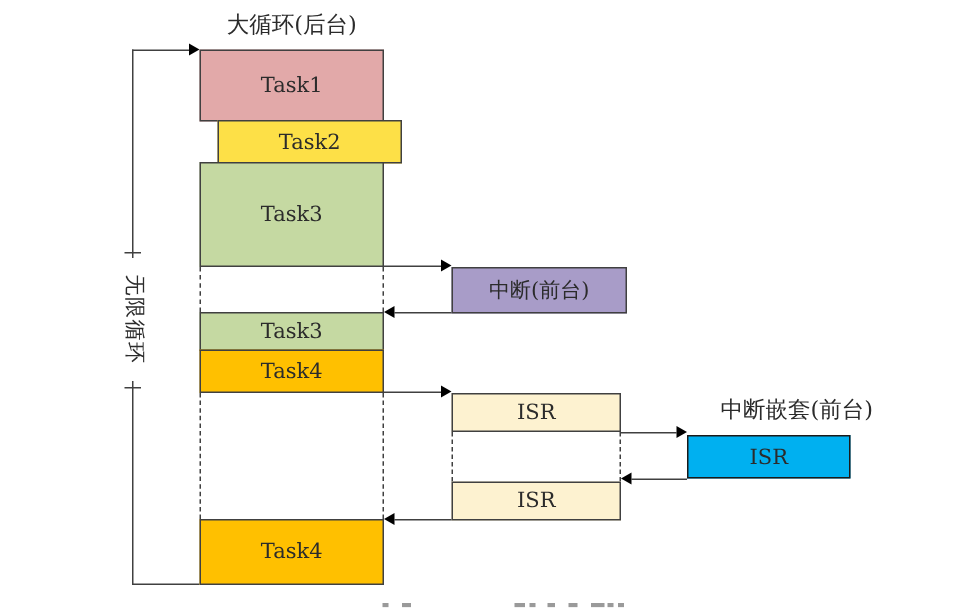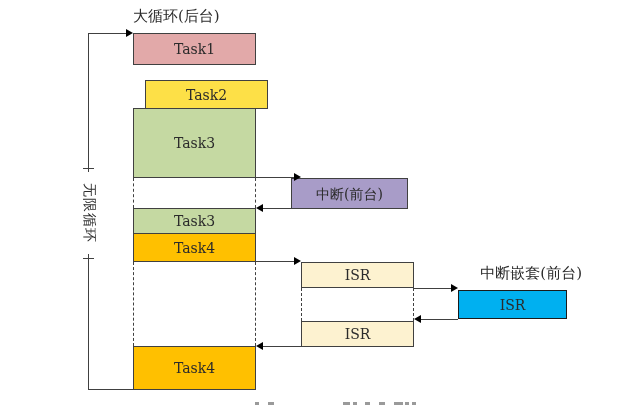--- a/index.html
+++ b/index.html
@@ -28,21 +28,21 @@
   .hline{position:absolute;height:1px;background:#404040;}
   .vline{position:absolute;width:1px;background:#404040;}
   .arrow-r{position:absolute;width:0;height:0;
     border-top:4px solid transparent;border-bottom:4px solid transparent;
     border-left:7px solid #000;}
   .arrow-l{position:absolute;width:0;height:0;
     border-top:4px solid transparent;border-bottom:4px solid transparent;
     border-right:7px solid #000;}
   .caption-title{
     position:absolute;left:133px;top:7px;width:123px;
-    font-size:15px;
+    text-align:center;font-size:15px;
   }
   .nested-title{
     position:absolute;left:444px;top:264px;width:138px;
     text-align:right;font-size:15px;
   }
   .loop-label{
     position:absolute;left:80px;top:172px;width:17px;height:82px;
     background:#ffffff;z-index:3;
     display:flex;align-items:center;justify-content:center;
   }
@@ -66,42 +66,42 @@
   <div class="hline" style="left:88px;top:33px;width:39px;"></div>
   <div class="arrow-r" style="left:126px;top:29px;"></div>
   <div class="vline" style="left:88px;top:33px;height:357px;"></div>
   <div class="hline" style="left:88px;top:389px;width:45px;"></div>
   <div class="tick" style="left:83px;top:168px;"></div>
   <div class="tick" style="left:83px;top:258px;"></div>
   <div class="loop-label">
     <span>无限循环</span>
   </div>
 
-  <div class="box" style="left: 133px; top: 33px; width: 123px; height: 32px; background-color: rgb(226, 169, 169);">
+  <div class="box" style="left: 133px; top: 33px; width: 123px; height: 48px; background-color: rgb(226, 169, 169);">
     <span>Task1</span>
   </div>
   <div class="box" style="left: 145px; top: 80px; width: 123px; height: 29px; background-color: #fde047;">
     <span>Task2</span>
   </div>
   <div class="box" style="left: 133px; top: 108px; width: 123px; height: 70px; background-color: rgb(197, 217, 162);">
     <span>Task3</span>
   </div>
   <div class="gap" style="left:133px;top:178px;width:123px;height:30px;"></div>
   <div class="box" style="left: 133px; top: 208px; width: 123px; height: 26px; background-color: rgb(197, 217, 162);">
     <span>Task3</span>
   </div>
   <div class="box" style="left: 133px; top: 233px; width: 123px; height: 29px; background-color: rgb(255, 192, 0);">
     <span>Task4</span>
   </div>
   <div class="gap" style="left:133px;top:262px;width:123px;height:84px;"></div>
   <div class="box" style="left: 133px; top: 346px; width: 123px; height: 44px; background-color: rgb(255, 192, 0);">
     <span>Task4</span>
   </div>
 
-  <div class="box" style="left: 291px; top: 178px; width: 117px; height: 31px; background-color: rgb(168, 156, 200);">
+  <div class="box" style="left: 301px; top: 178px; width: 117px; height: 31px; background-color: rgb(168, 156, 200);">
     <span>中断(前台)</span>
   </div>
 
   <div class="hline" style="left:256px;top:177px;width:38px;"></div>
   <div class="arrow-r" style="left:294px;top:173px;"></div>
   <div class="hline" style="left:263px;top:208px;width:38px;"></div>
   <div class="arrow-l" style="left:256px;top:204px;"></div>
 
   <div class="box" style="left: 301px; top: 262px; width: 113px; height: 26px; background-color: rgb(253, 242, 208);">
     <span>ISR</span>

